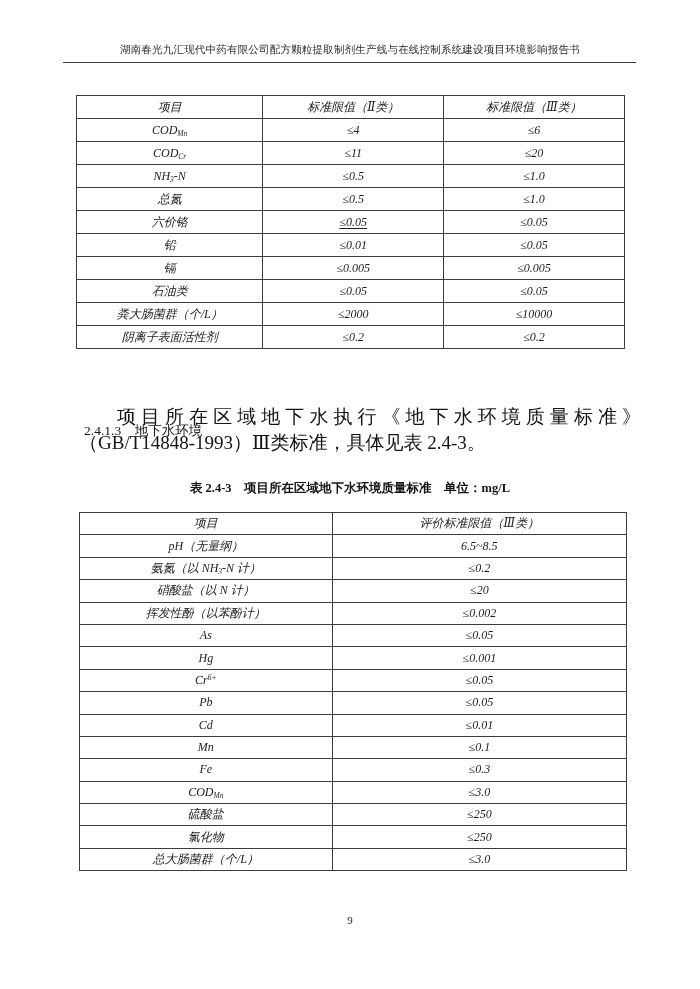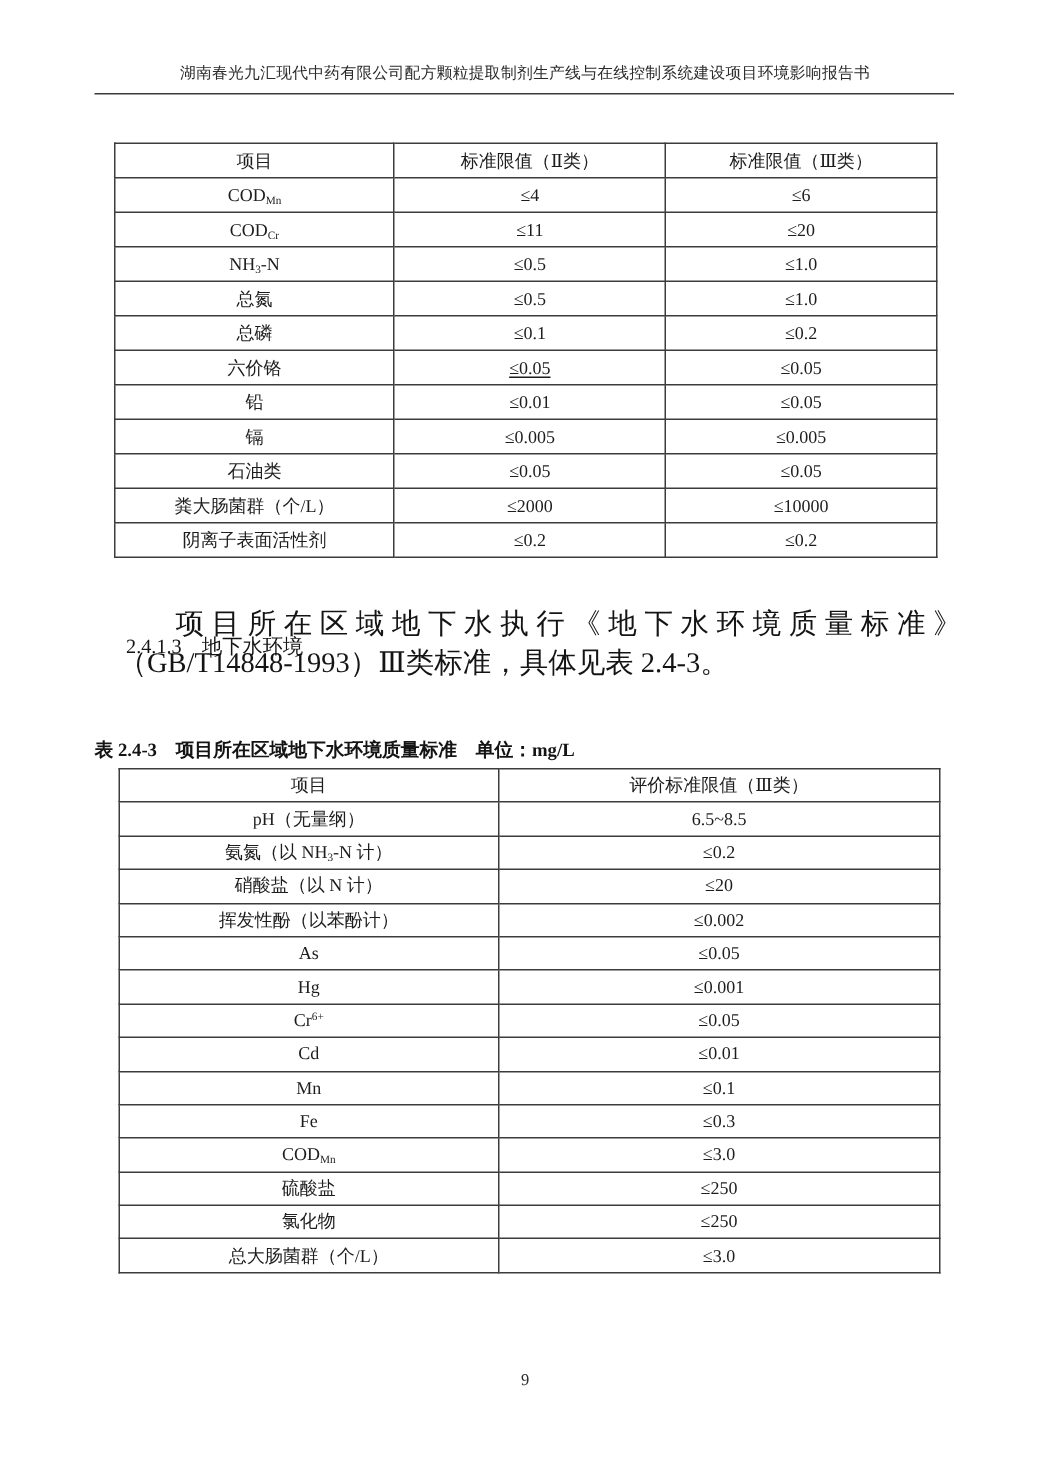--- a/index.html
+++ b/index.html
@@ -14,20 +14,21 @@
   .doc-header {
     position:absolute; top:42px; left:63px; width:574px;
     text-align:center; font-size:10.5px; line-height:16px; color:#2b2b2b;
     padding-bottom:4px; border-bottom:1.5px solid #3a3a3a;
     white-space:nowrap; letter-spacing:0.2px;
   }
 
   table.doc-table {
     position:absolute; border-collapse:collapse; table-layout:fixed;
     background:#fff;
+    font-style:italic;
   }
   table.doc-table th, table.doc-table td {
     border:1px solid #3c3c3c;
     text-align:center; vertical-align:middle;
     font-size:12px; font-weight:normal; color:#1d1d1d;
     padding:0 4px; overflow:hidden; white-space:nowrap;
   }
   #table1 { top:95px; left:76px; width:549px; }
   #table1 th, #table1 td { height:22px; }
   #table2 { top:512px; left:79px; width:548px; }
@@ -41,23 +42,22 @@
     position:absolute; top:402px; left:84px;
     font-size:13.5px; line-height:18px; color:#141414;margin-top:20px;
   }
   .body-paragraph {
     position:absolute; top:404px; left:79px; width:562px;
     font-size:19px; line-height:26px; text-align:justify;
     text-indent:2em; color:#141414;
   }
   .table-caption {
     position:absolute; top:480px; left:63px; width:574px;
-    font-size:12.5px; font-weight:bold; color:#141414;
+    text-align:center; font-size:12.5px; font-weight:bold; color:#141414;
     white-space:nowrap;
-    margin-top:12px;
   }
   .page-footer {
     position:absolute; top:914px; left:0; width:700px;
     text-align:center; font-size:11px; color:#2b2b2b;
   }
 </style>
 </head>
 <body>
 
 <div class="page">
@@ -92,25 +92,20 @@
           <td>NH<sub>3</sub>-N</td>
           <td>≤0.5</td>
           <td>≤1.0</td>
         </tr>
         <tr>
           <td>总氮</td>
           <td>≤0.5</td>
           <td>≤1.0</td>
         </tr>
         <tr>
-          <td>总磷</td>
-          <td>≤0.1</td>
-          <td>≤0.2</td>
-        </tr>
-        <tr>
           <td>六价铬</td>
           <td><span class="u">≤0.05</span></td>
           <td>≤0.05</td>
         </tr>
         <tr>
           <td>铅</td>
           <td>≤0.01</td>
           <td>≤0.05</td>
         </tr>
         <tr>
@@ -174,20 +169,24 @@
         </tr>
         <tr>
           <td>Hg</td>
           <td>≤0.001</td>
         </tr>
         <tr>
           <td>Cr<sup>6+</sup></td>
           <td>≤0.05</td>
         </tr>
         <tr>
+          <td>Pb</td>
+          <td>≤0.05</td>
+        </tr>
+        <tr>
           <td>Cd</td>
           <td>≤0.01</td>
         </tr>
         <tr>
           <td>Mn</td>
           <td>≤0.1</td>
         </tr>
         <tr>
           <td>Fe</td>
           <td>≤0.3</td>

